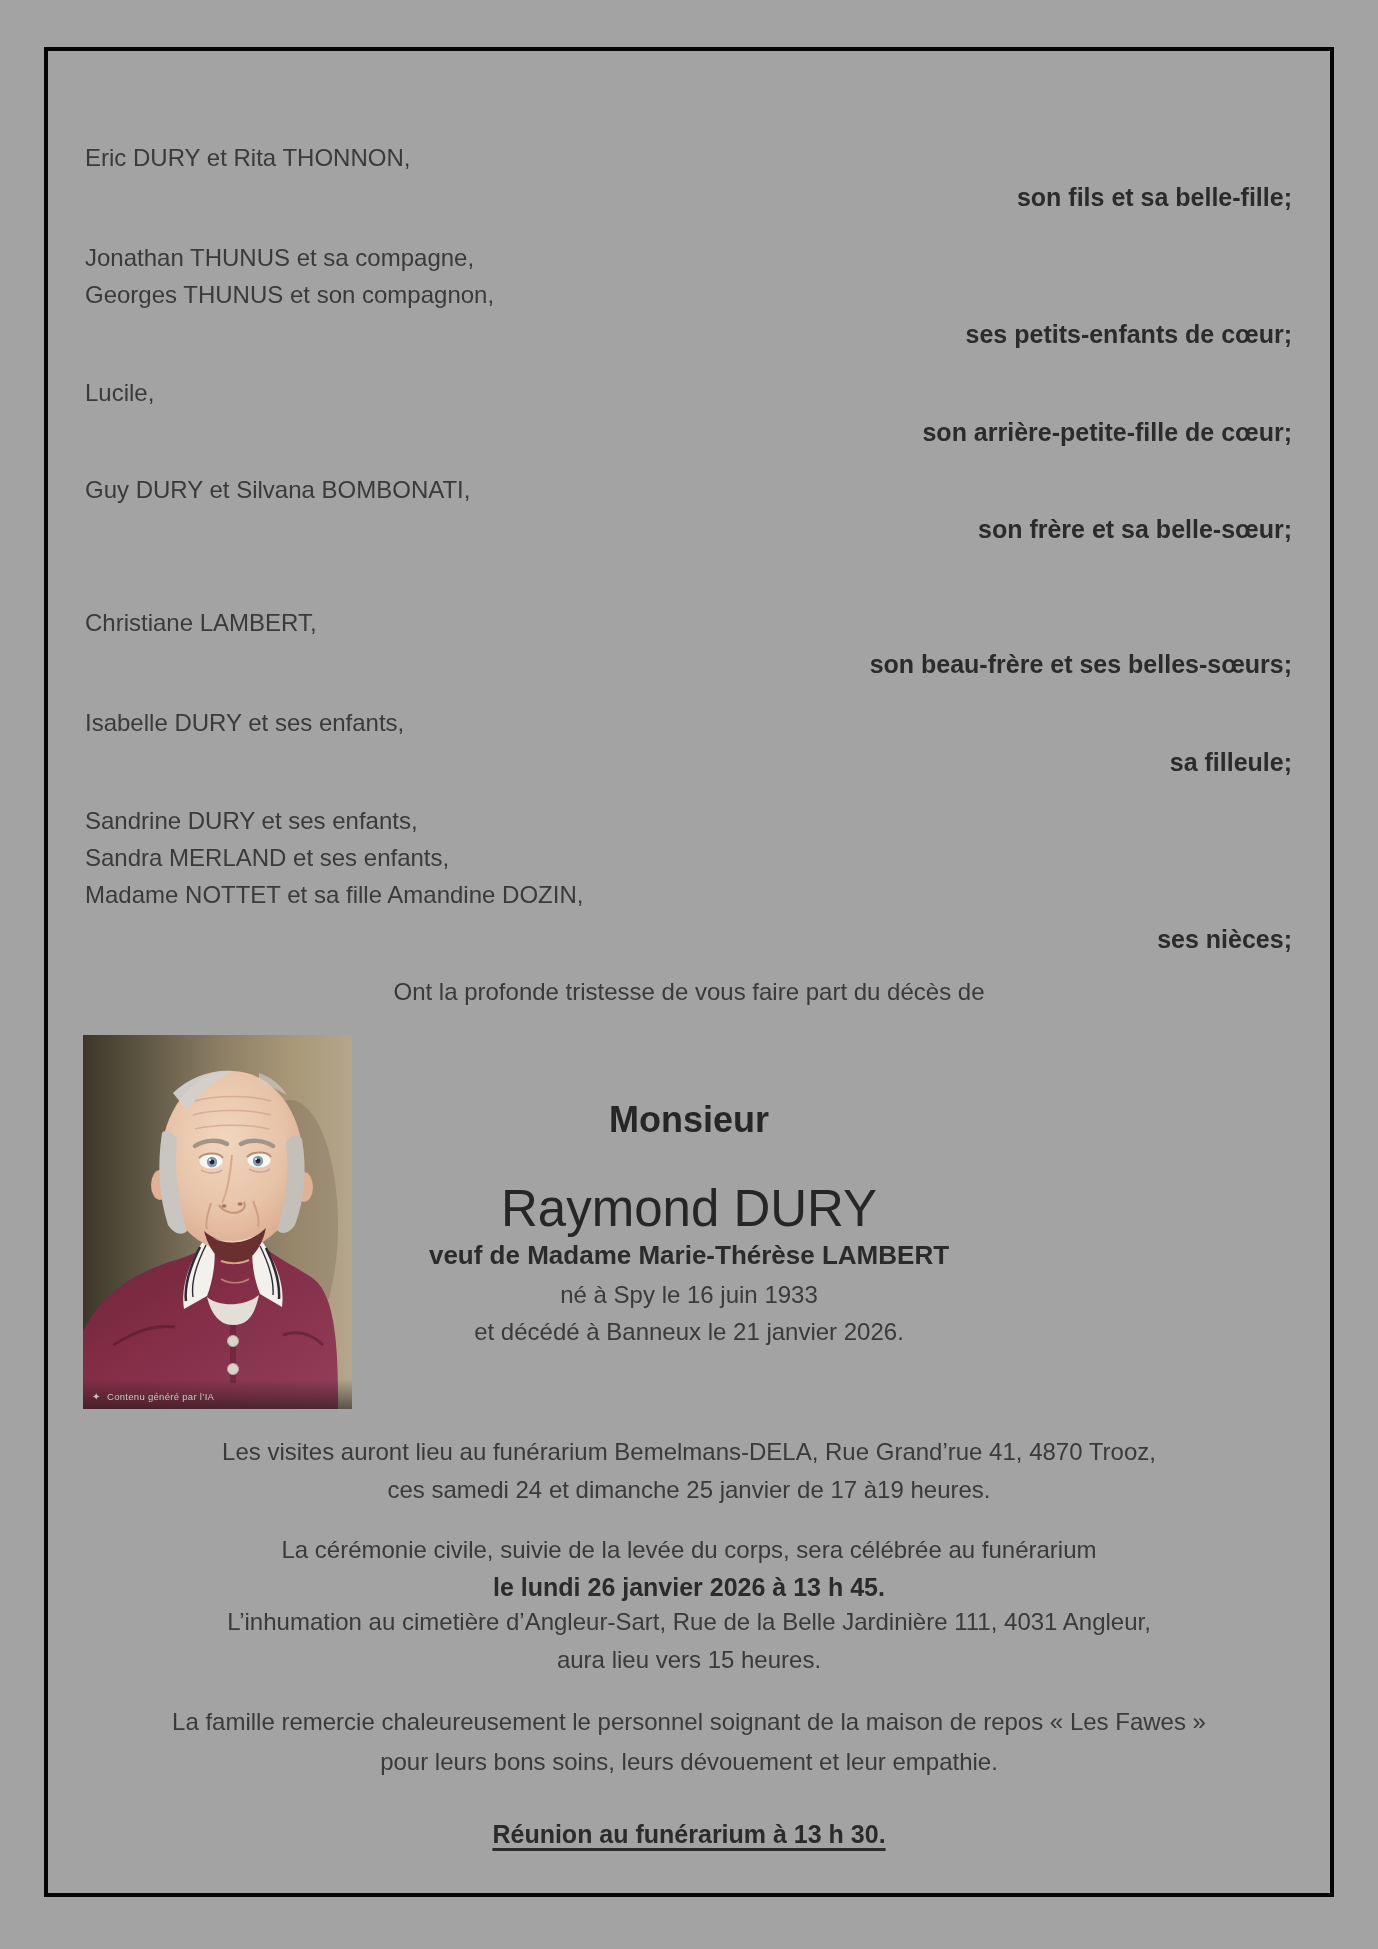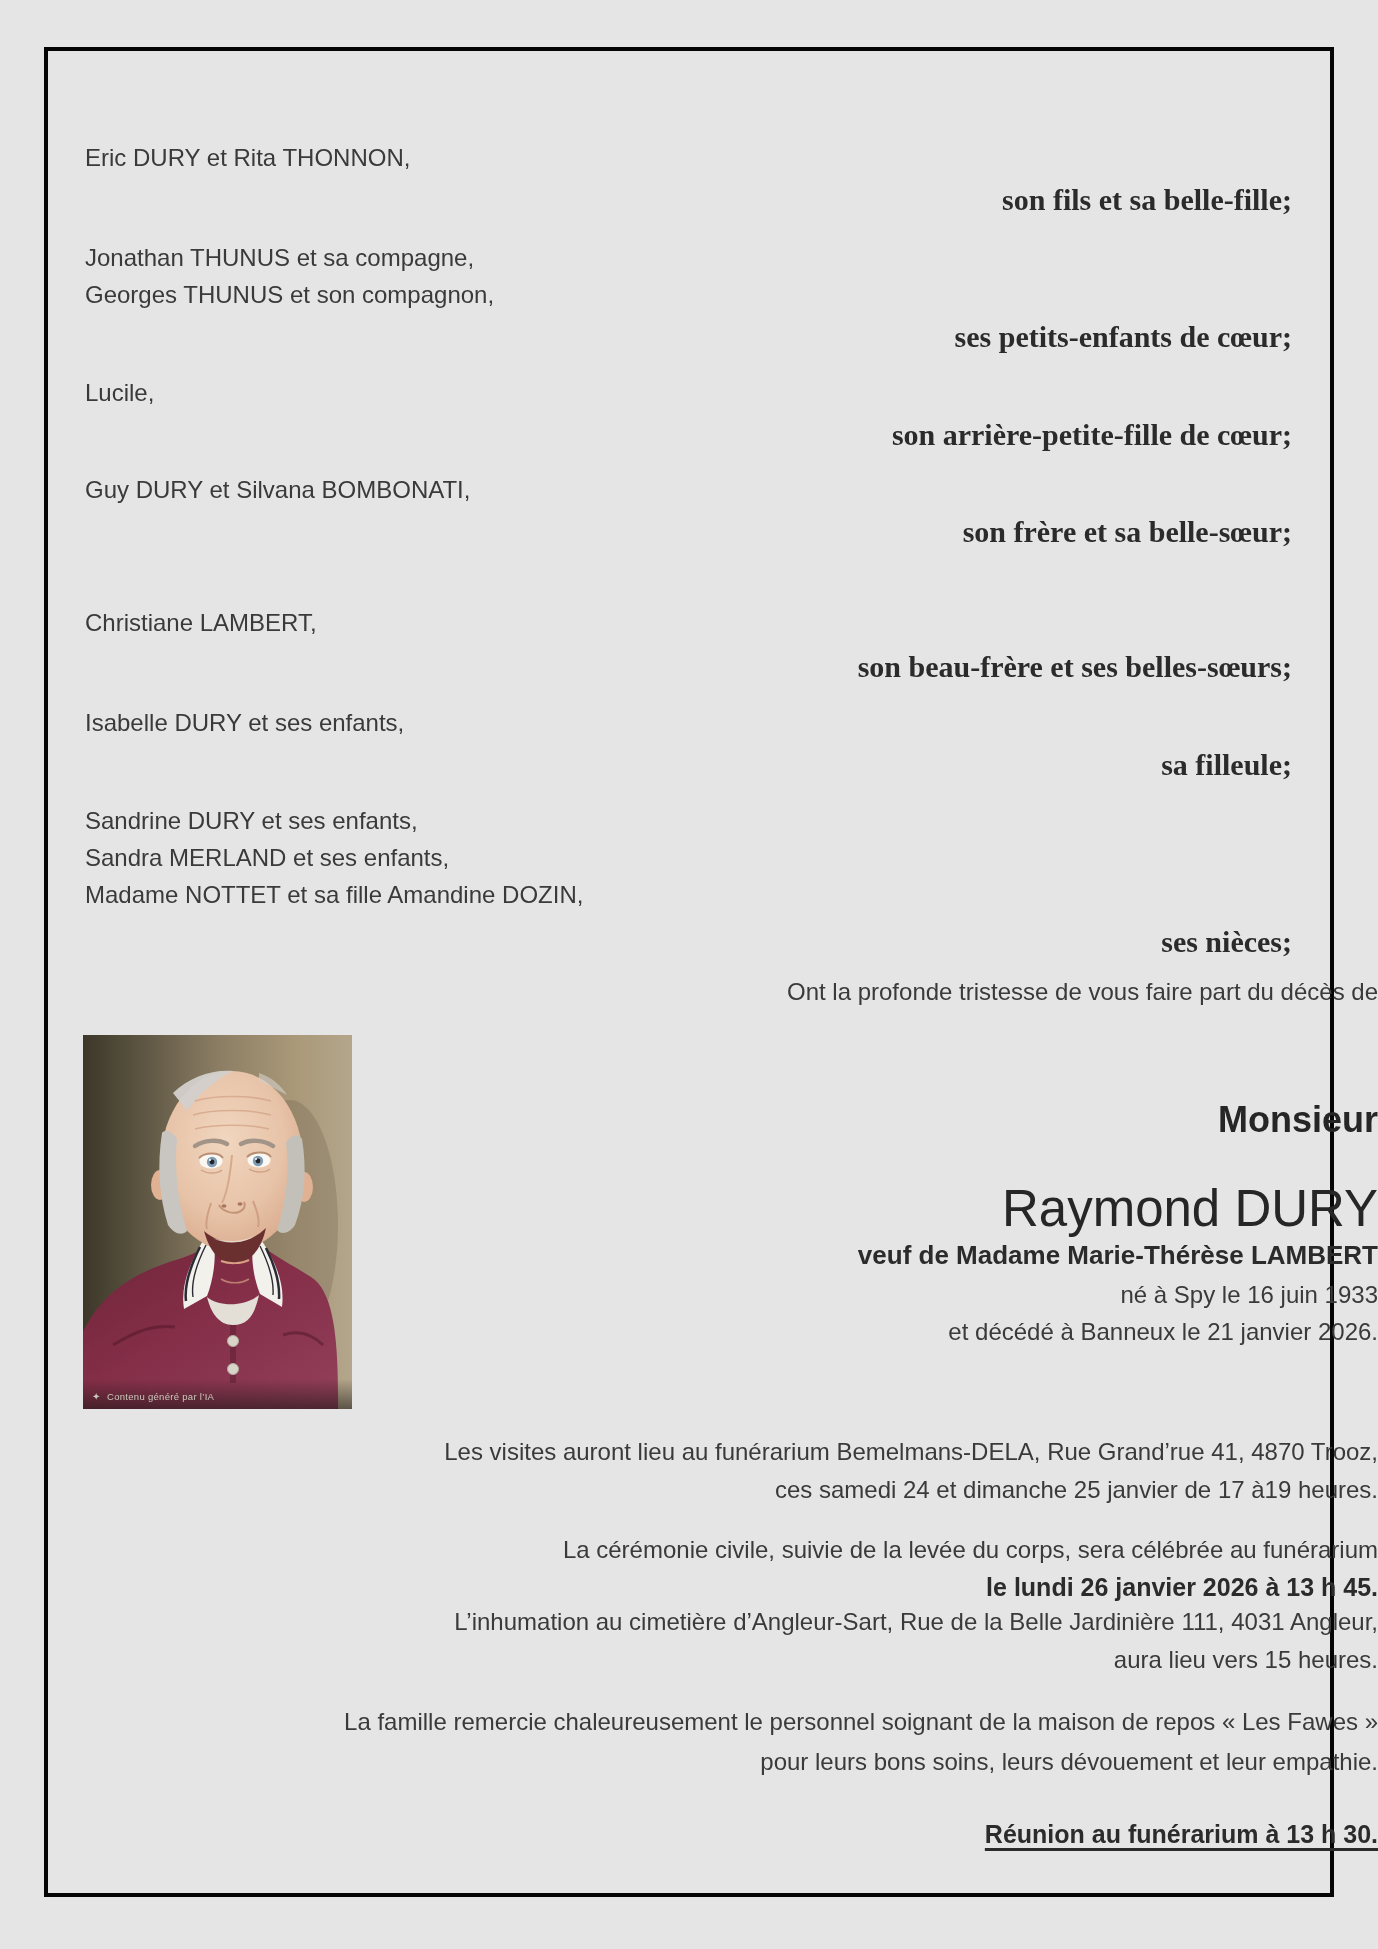--- a/index.html
+++ b/index.html
@@ -1,33 +1,33 @@
 <!DOCTYPE html>
 <html lang="fr"><head>
 <meta charset="utf-8">
 <style>
   html,body{margin:0;padding:0;background:#ffffff;}
   .page{
     position:relative;
     width:1378px;height:1949px;
-    background:#e5e5e5;
+    background:#a3a3a3;
     font-family:"Liberation Sans", sans-serif;
     color:#3a3a3a;
     overflow:hidden;
   }
   .frame{
     position:absolute;left:44px;top:47px;
     width:1290px;height:1850px;
     border:4px solid #050505;
     box-sizing:border-box;
   }
   .t{position:absolute;white-space:nowrap;line-height:1;font-size:24px;color:#3a3a3a;}
   .lft{left:85px;text-align:left;}
-  .rgt{right:86px;text-align:center;font-weight:700;font-size:30px;color:#2b2b2b;font-family:Liberation Serif, serif;}
-  .ctr{left:0;width:1378px;text-align:right;}
+  .rgt{right:86px;text-align:center;font-weight:700;font-size:25px;color:#2b2b2b;}
+  .ctr{left:0;width:1378px;text-align:center;}
   .b{font-weight:700;color:#2b2b2b;}
   .title-1{font-size:36px;font-weight:700;color:#262626;}
   .title-2{font-size:51px;font-weight:400;color:#262626;}
   .subtitle{font-size:26px;font-weight:700;color:#2b2b2b;}
   .underl{text-decoration:underline;text-decoration-thickness:2.5px;text-underline-offset:5px;margin-top:16px;}
   .photo{
     position:absolute;left:83px;top:1035px;width:269px;height:374px;
   }
   .photo svg{display:block;width:100%;height:100%;}
 </style>

